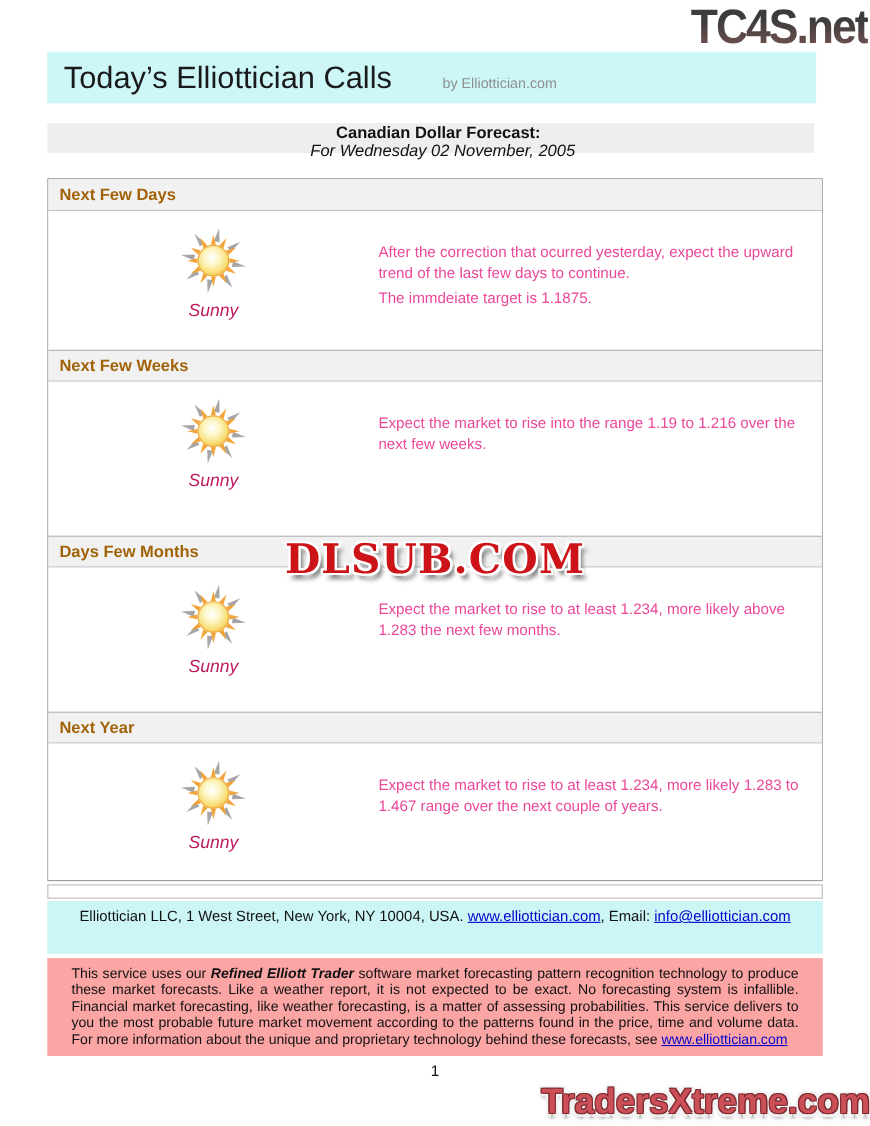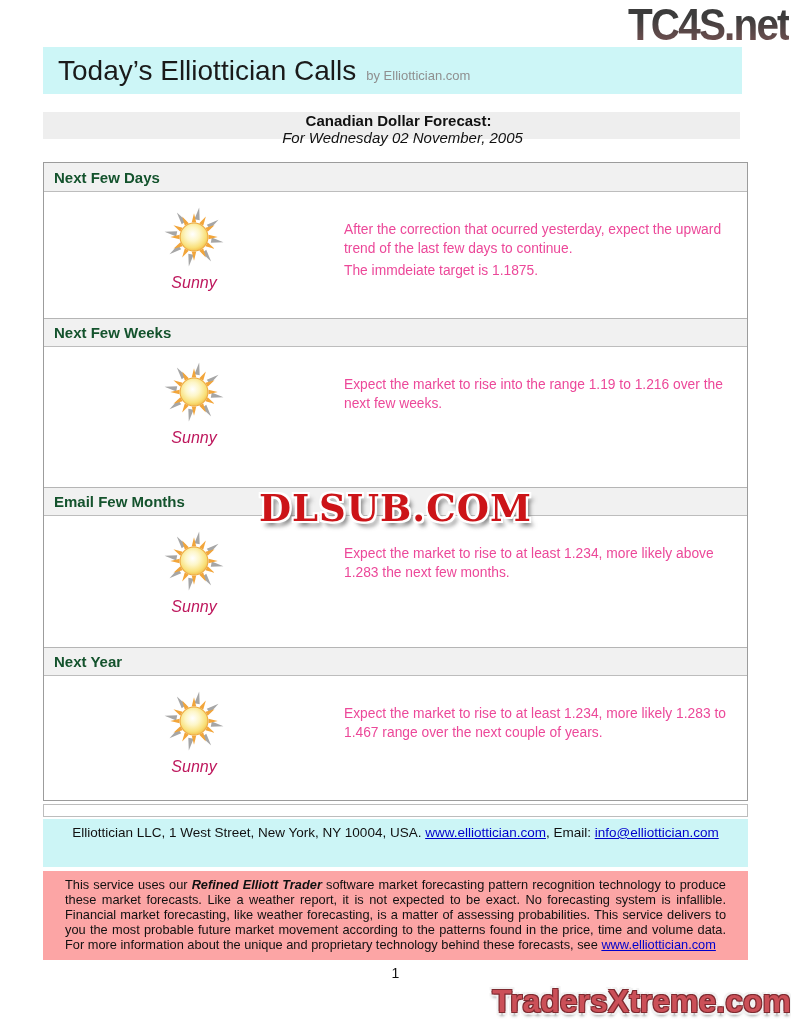--- a/index.html
+++ b/index.html
@@ -29,40 +29,40 @@
     color:#cb5058;
     text-shadow:
       -1px -1px 0 #7e2a30, 1px -1px 0 #7e2a30, -1px 1px 0 #7e2a30, 1px 1px 0 #7e2a30,
       -3px -3px 1px #f2f2f2, 3px -3px 1px #f2f2f2, -3px 3px 1px #f2f2f2, 3px 3px 1px #f2f2f2,
       0 4px 3px rgba(120,120,120,0.7);
   }
 
   
   .title-bar {
     margin:47px 0 0 43px; width:699px; height:47px;
-    background:#cdf6f7; display:flex; align-items:center; padding-left:15px;
+    background:#cdf6f7; display:flex; align-items:center; padding-left:15px;gap:36px;
   }
   .title-bar .title { font-size:28px; color:#1a1a1a; letter-spacing:0px; }
   .title-bar .byline { font-size:13px; color:#8f8f8f; margin-left:10px; padding-top:10px; }
 
   .forecast-bar {
     margin:18px 0 0 43px; width:697px; height:27px;
     background:#eeeeee; display:flex; align-items:center; padding-left:14px;
     font-size:15px;
     flex-direction:column;
   }
   .forecast-bar .fc-label { font-weight:bold; color:#111; }
   .forecast-bar .fc-date { font-style:italic; margin-left:8px; color:#111; }
 
   
   .calls-table { margin:23px 0 0 43px; width:705px; border:1px solid #9c9c9c; background:#ffffff; }
   .section-header {
     background:#f1f1f1; border-bottom:1px solid #bdbdbd;
     height:29px; display:flex; align-items:center; padding-left:10px;
-    font-size:15px; font-weight:bold; color:#14532d;
+    font-size:15px; font-weight:bold; color:#a16207;
   }
   .section + .section .section-header { border-top:1px solid #b5b5b5; }
   .section-body { display:flex; background:#ffffff; }
   .s1 .section-body { height:126px; }
   .s2 .section-body { height:140px; }
   .s3 .section-body { height:131px; }
   .s4 .section-body { height:124px; }
   .icon-col { width:300px; display:flex; flex-direction:column; align-items:center; padding-top:12px; }
   .icon-col .cond-label { font-style:italic; font-size:16px; color:#be185d; margin-top:4px; }
   .text-col { flex:1; padding:28px 12px 0 0; font-size:13.8px; line-height:19px; color:#ec4899; }
@@ -178,21 +178,21 @@
             </svg>
           <div class="cond-label">Sunny</div>
         </div>
         <div class="text-col">
           <p>Expect the market to rise into the range 1.19 to 1.216 over the next few weeks.</p>
         </div>
       </div>
     </div>
 
     <div class="section s3">
-      <div class="section-header">Email Few Months</div>
+      <div class="section-header">Days Few Months</div>
       <div class="section-body">
         <div class="icon-col">
           <svg class="sun-svg">
               <use href="#sunGlyph"></use>
             </svg>
           <div class="cond-label">Sunny</div>
         </div>
         <div class="text-col">
           <p>Expect the market to rise to at least 1.234, more likely above 1.283 the next few months.</p>
         </div>

